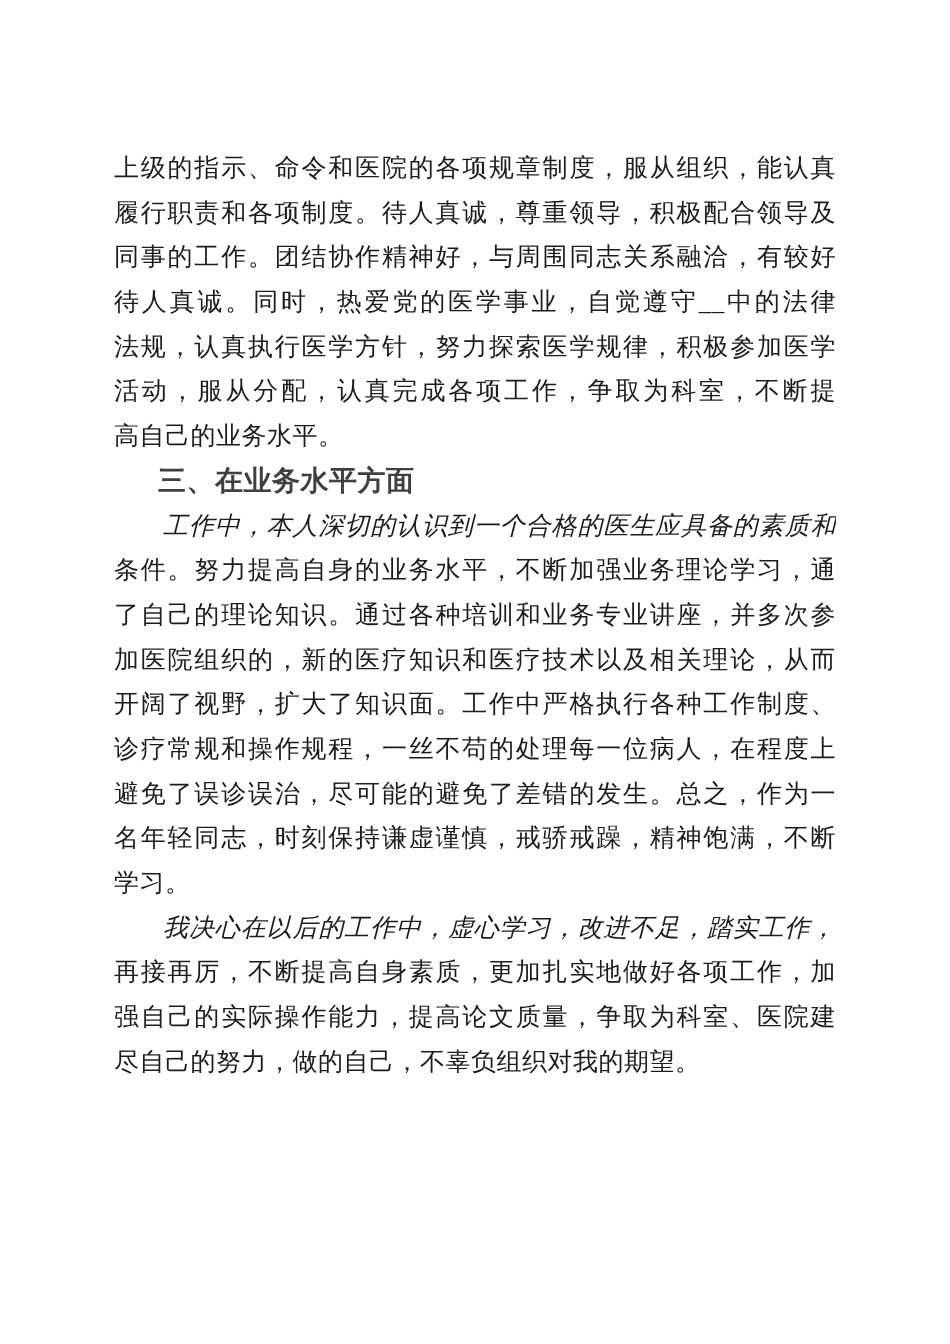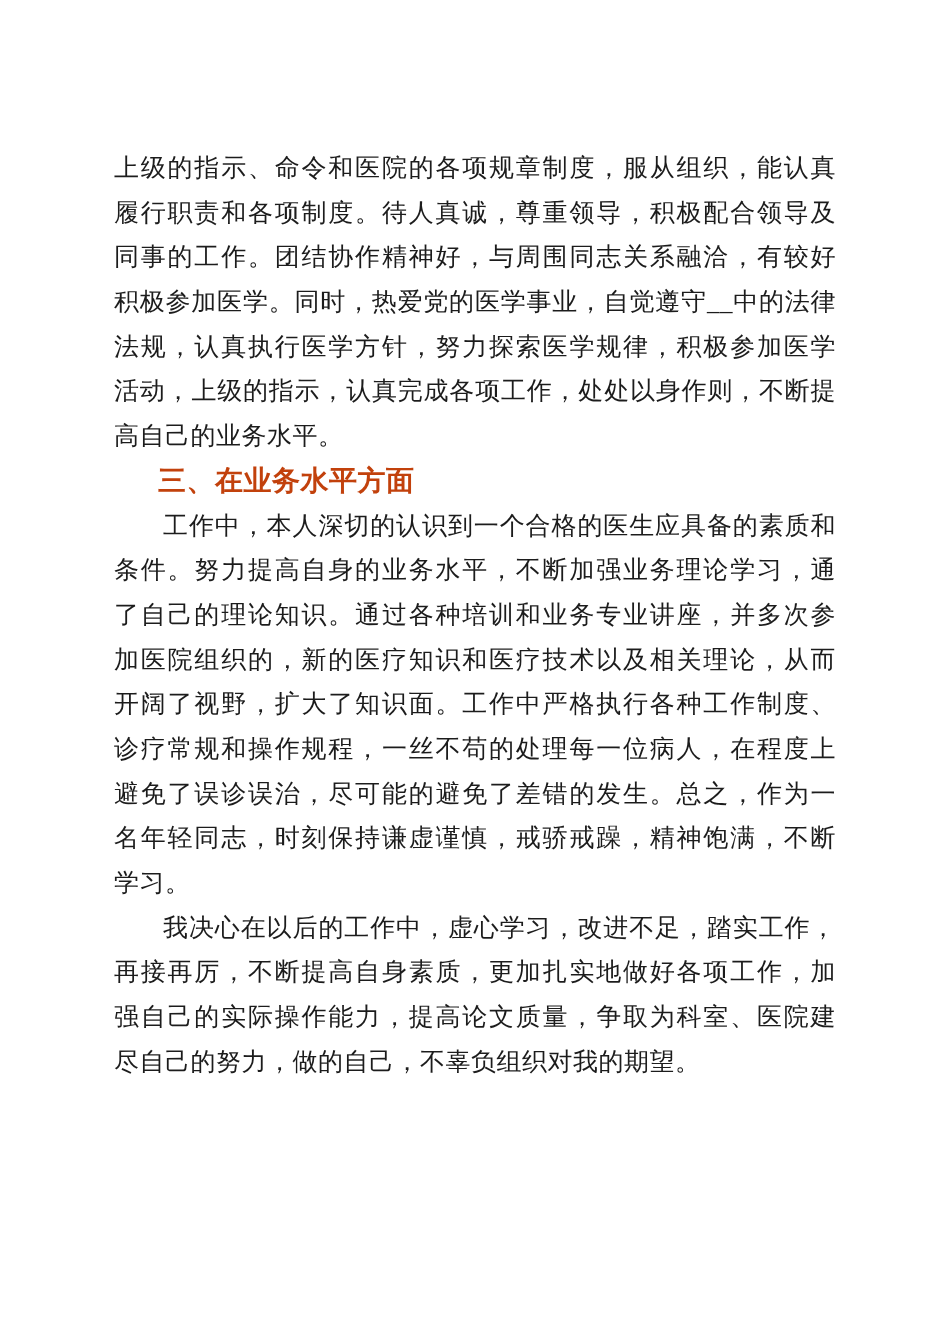--- a/index.html
+++ b/index.html
@@ -29,47 +29,48 @@
     letter-spacing: 0.5px;
     color: #1c1c1c;
     font-family: "Liberation Serif", "DejaVu Serif", serif;
     text-align: justify;
     text-align-last: justify;
     word-break: keep-all;
     overflow: hidden;
   }
   .line.indent-first {
     padding-left: 49px;
+    font-style: italic;
   }
   .line.para-last {
     text-align: center;
     text-align-last: left;
   }
   .line.heading {
     font-family: "Liberation Sans", "DejaVu Sans", sans-serif;
     font-weight: 700;
     font-size: 28px;
     padding-left: 44px;
     text-align: left;
     text-align-last: left;
-    color: #c2410c;
+    color: #404040;
   }
 </style>
 </head>
 <body>
 
 <div class="page">
   <div class="text-block" id="text-block">
       <div class="paragraph">
         <div class="line">上级的指示、命令和医院的各项规章制度，服从组织，能认真</div>
         <div class="line">履行职责和各项制度。待人真诚，尊重领导，积极配合领导及</div>
         <div class="line">同事的工作。团结协作精神好，与周围同志关系融洽，有较好</div>
-        <div class="line">积极参加医学。同时，热爱党的医学事业，自觉遵守__中的法律</div>
+        <div class="line">待人真诚。同时，热爱党的医学事业，自觉遵守__中的法律</div>
         <div class="line">法规，认真执行医学方针，努力探索医学规律，积极参加医学</div>
-        <div class="line">活动，上级的指示，认真完成各项工作，处处以身作则，不断提</div>
+        <div class="line">活动，服从分配，认真完成各项工作，争取为科室，不断提</div>
         <div class="line para-last">高自己的业务水平。</div>
       </div>
       <div class="line heading">三、在业务水平方面</div>
       <div class="paragraph">
         <div class="line indent-first">工作中，本人深切的认识到一个合格的医生应具备的素质和</div>
         <div class="line">条件。努力提高自身的业务水平，不断加强业务理论学习，通</div>
         <div class="line">了自己的理论知识。通过各种培训和业务专业讲座，并多次参</div>
         <div class="line">加医院组织的，新的医疗知识和医疗技术以及相关理论，从而</div>
         <div class="line">开阔了视野，扩大了知识面。工作中严格执行各种工作制度、</div>
         <div class="line">诊疗常规和操作规程，一丝不苟的处理每一位病人，在程度上</div>

